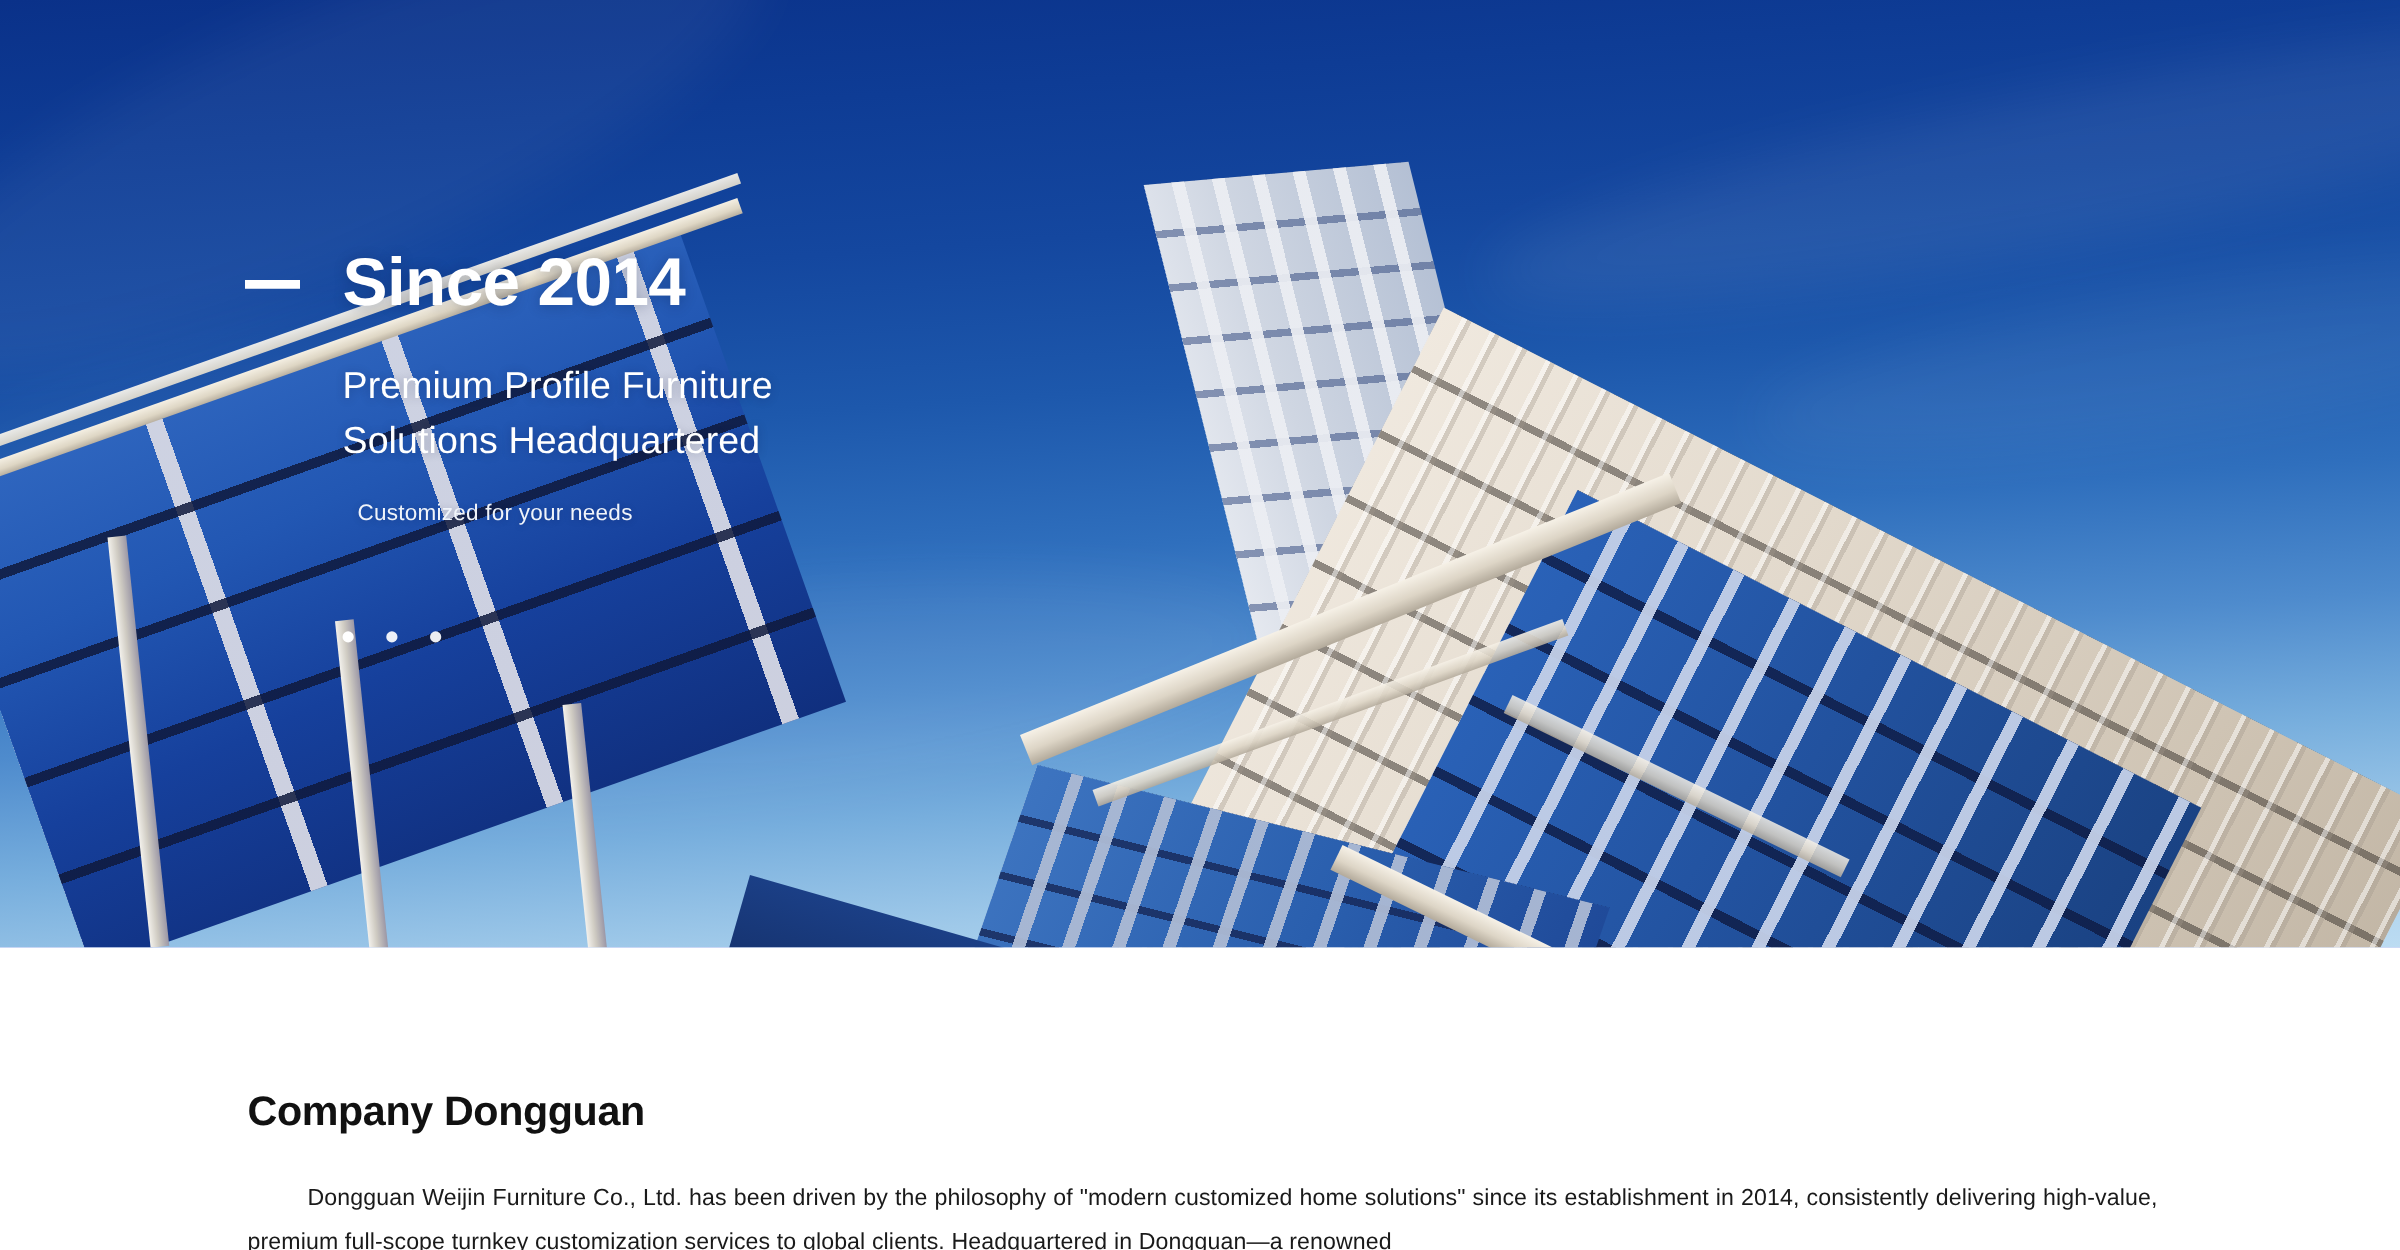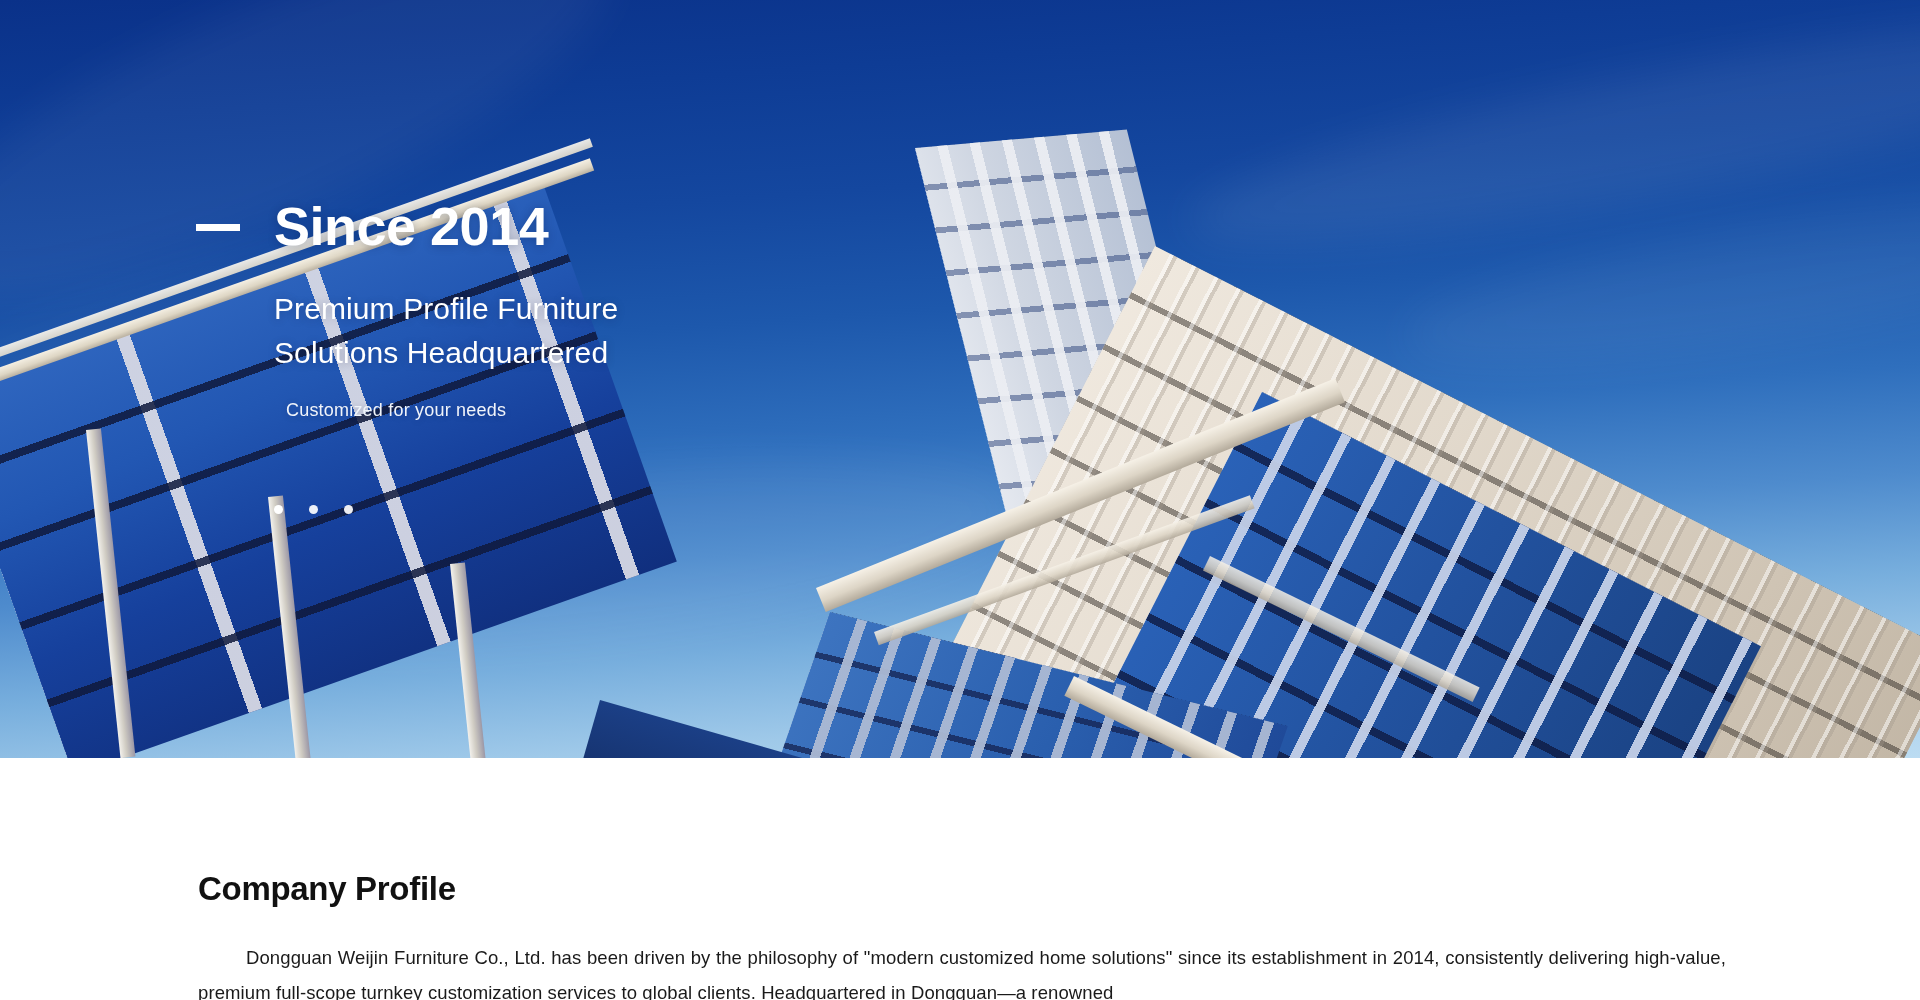--- a/index.html
+++ b/index.html
@@ -286,15 +286,15 @@
 
     <div class="dots">
       <span class="dot"></span>
       <span class="dot is-inactive"></span>
       <span class="dot is-inactive"></span>
     </div>
   </div>
 </div>
 
 <div class="content">
-  <h2 class="section-title">Company Profile</h2>
+  <h2 class="section-title">Company Dongguan</h2>
   <p class="body-copy">Dongguan Weijin Furniture Co., Ltd. has been driven by the philosophy of "modern customized home solutions" since its establishment in 2014, consistently delivering high-value, premium full-scope turnkey customization services to global clients. Headquartered in Dongguan—a renowned</p>
 </div>
 
 </body></html>

